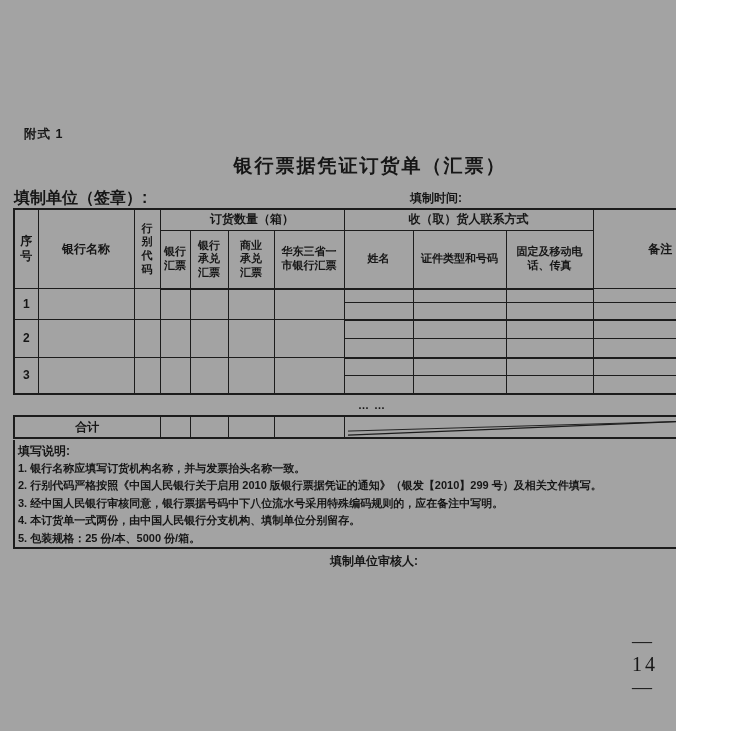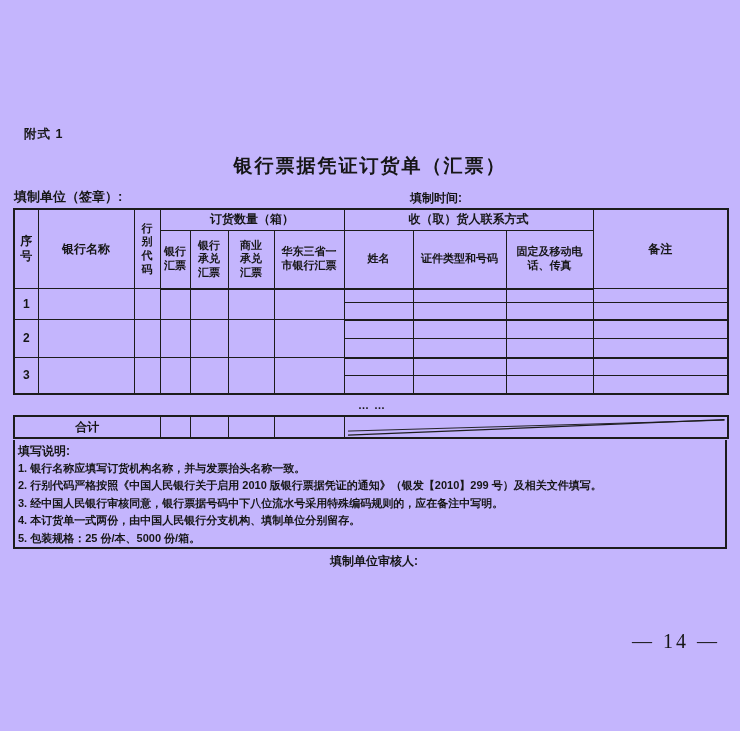--- a/index.html
+++ b/index.html
@@ -1,27 +1,27 @@
 <!DOCTYPE html>
 <html><head>
 <meta charset="utf-8">
 <style>
   html,body{margin:0;padding:0;background:#ffffff;}
   .page{
     position:relative;
-    width:740px;height:731px;
-    background:#c4b5fd;
+    width:676px;height:731px;
+    background:#a3a3a3;
     font-family:"Liberation Sans", sans-serif;
     color:#161616;
     overflow:hidden;
   }
   .abs{position:absolute;}
   .form-tag{left:24px;top:126px;font-size:12.5px;font-weight:bold;letter-spacing:1px;}
   .doc-title{left:0;top:153px;width:740px;text-align:center;font-size:19px;font-weight:bold;letter-spacing:2px;}
-  .unit-label{left:14px;top:188px;font-size:13px;font-weight:bold;}
+  .unit-label{left:14px;top:188px;font-size:16px;font-weight:bold;}
   .time-label{left:410px;top:190px;font-size:12px;font-weight:bold;}
 
   table{border-collapse:collapse;table-layout:fixed;}
   .order-table{left:13px;top:208px;width:714px;border:2px solid #1c1c1c;}
   .order-table th,.order-table td{
     border:1.5px solid #1c1c1c;
     font-weight:bold;color:#161616;
     text-align:center;vertical-align:middle;
     padding:0 2px;line-height:1.25;overflow:hidden;
   }

